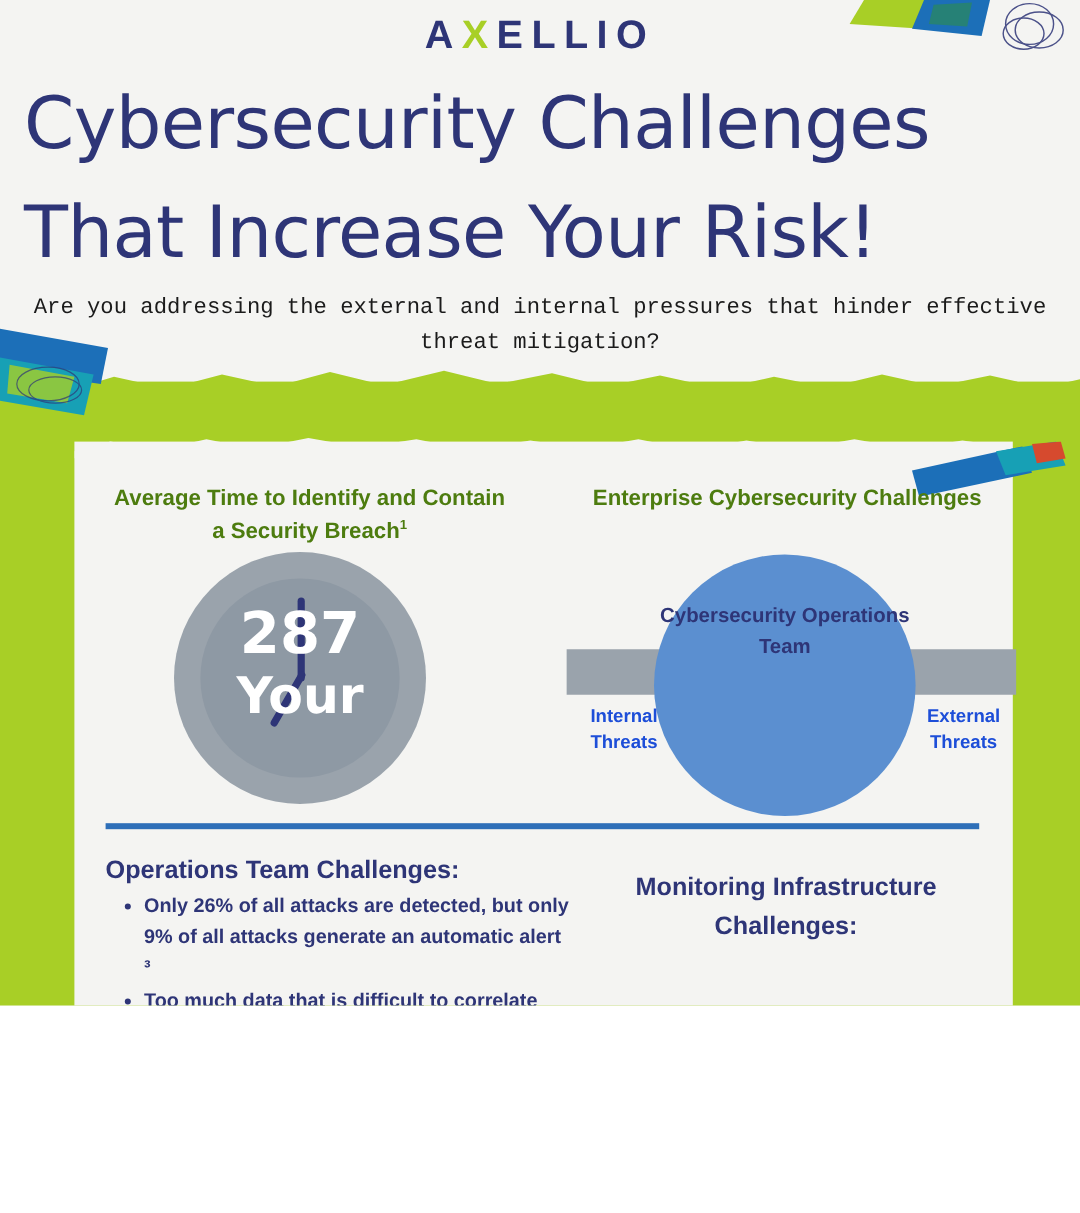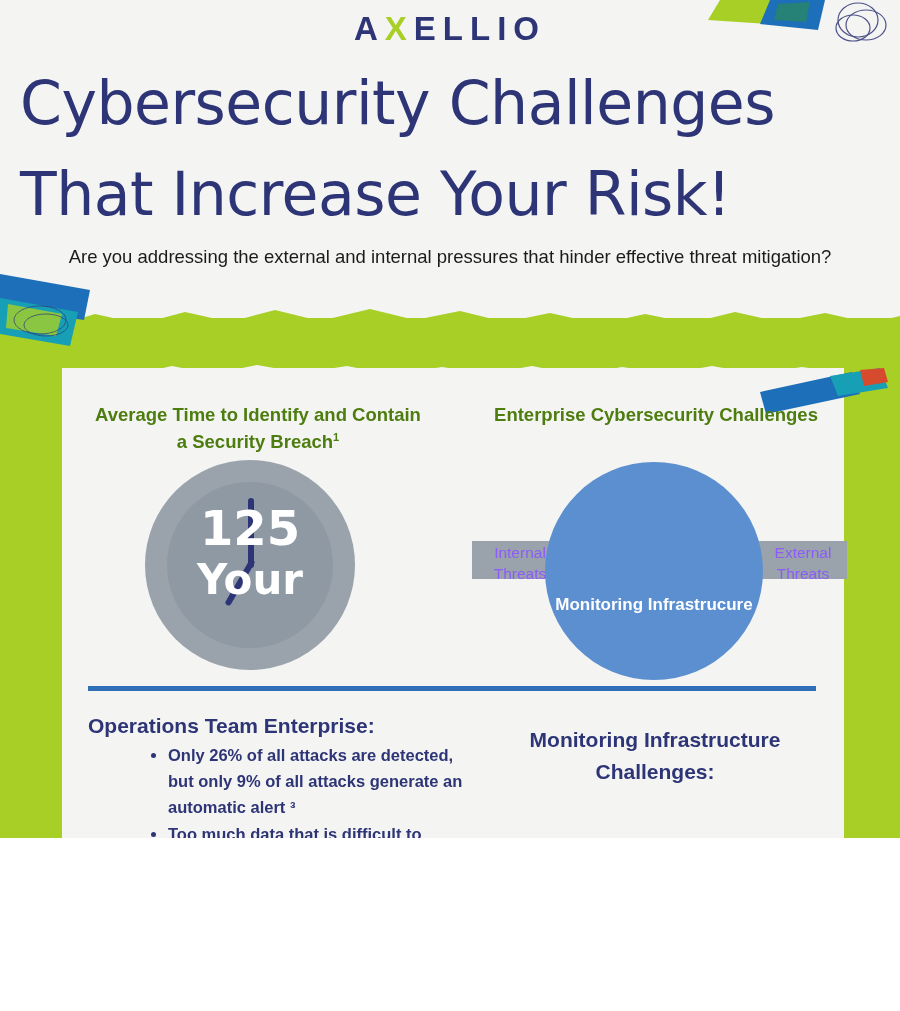--- a/index.html
+++ b/index.html
@@ -102,21 +102,21 @@
 
   .subhead {
     position: absolute;
     left: 0;
     top: 243px;
     width: 900px;
     text-align: center;
     color: #1b1b1b;
     font-size: 18.5px;
     line-height: 1.55;
-    font-family: Liberation Sans, sans-serif;
+    font-family: Liberation Mono, monospace;
   }
 
   
   .col-title {
     position: absolute;
     color: #4d7c0f;
     font-weight: 700;
     font-size: 18.5px;
     line-height: 1.45;
     text-align: center;
@@ -212,25 +212,26 @@
   }
   .arrow-right {
     position: absolute;
     left: 715px;
     top: 529px;
     width: 132px;
     height: 62px;
   }
   .arrow-label {
     position: absolute;
-    color: #8b5cf6;
-    font-weight: 400;
+    color: #1d4ed8;
+    font-weight: 700;
     font-size: 15.5px;
     line-height: 1.33;
     text-align: center;
+    margin-top: 45px;
   }
   .arrow-label-left { left: 472px; top: 543px; width: 96px; }
   .arrow-label-right { left: 755px; top: 543px; width: 96px; }
 
   
   .divider {
     position: absolute;
     left: 88px;
     top: 686px;
     width: 728px;
@@ -251,21 +252,21 @@
 
   ul.bullets {
     position: absolute;
     margin: 0;
     padding-left: 22px;
     color: #2e3577;
     font-weight: 700;
     font-size: 16.5px;
     line-height: 1.58;
   }
-  ul.bullets li { margin-bottom: 1px; margin-left: 48px; }
+  ul.bullets li { margin-bottom: 1px; }
   .bl-left { left: 98px; top: 742px; width: 356px; }
   .bl-right { left: 490px; top: 776px; width: 356px; }
 </style>
 </head>
 <body>
 
 <div class="page">
 
   <div class="green-band"></div>
   <svg class="green-top-edge" viewBox="0 0 900 36" preserveAspectRatio="none">
@@ -329,42 +330,42 @@
 
   <div class="col-title title-left">
     <span>Average Time to Identify and Contain a Security Breach</span><span class="sup">1</span>
   </div>
 
   <div class="clock-outer"></div>
   <div class="clock-inner"></div>
   <div class="clock-hand-v"></div>
   <div class="clock-hand-d"></div>
   <div class="clock-text">
-    <span class="clock-num">125</span>
+    <span class="clock-num">287</span>
     <span class="clock-unit">Your</span>
   </div>
 
   <div class="col-title title-right">Enterprise Cybersecurity Challenges</div>
 
   <svg class="arrow-left" viewBox="0 0 118 62" preserveAspectRatio="none">
     <path d="M0,12 L88,12 L88,0 L118,31 L88,62 L88,50 L0,50 Z" fill="#9aa3ac"></path>
   </svg>
   <svg class="arrow-right" viewBox="0 0 132 62" preserveAspectRatio="none">
     <path d="M132,12 L30,12 L30,0 L0,31 L30,62 L30,50 L132,50 Z" fill="#9aa3ac"></path>
   </svg>
 
   <div class="circle-big"></div>
-  <div class="circle-bottom-label">Monitoring Infrastrucure</div>
+  <div class="circle-top-label">Cybersecurity Operations Team</div>
 
   <div class="arrow-label arrow-label-left">Internal Threats</div>
   <div class="arrow-label arrow-label-right">External Threats</div>
 
   <div class="divider"></div>
 
-  <div class="bottom-title bt-left">Operations Team Enterprise:</div>
+  <div class="bottom-title bt-left">Operations Team Challenges:</div>
   <ul class="bullets bl-left">
     <li>Only 26% of all attacks are detected, but only 9% of all attacks generate an automatic alert ³</li>
     <li>Too much data that is difficult to correlate and too many tools complicates threat detection and hinders threat mitigation</li>
   </ul>
 
   <div class="bottom-title bt-right">Monitoring Infrastructure Challenges:</div>
 
 </div>
 
 </body></html>

